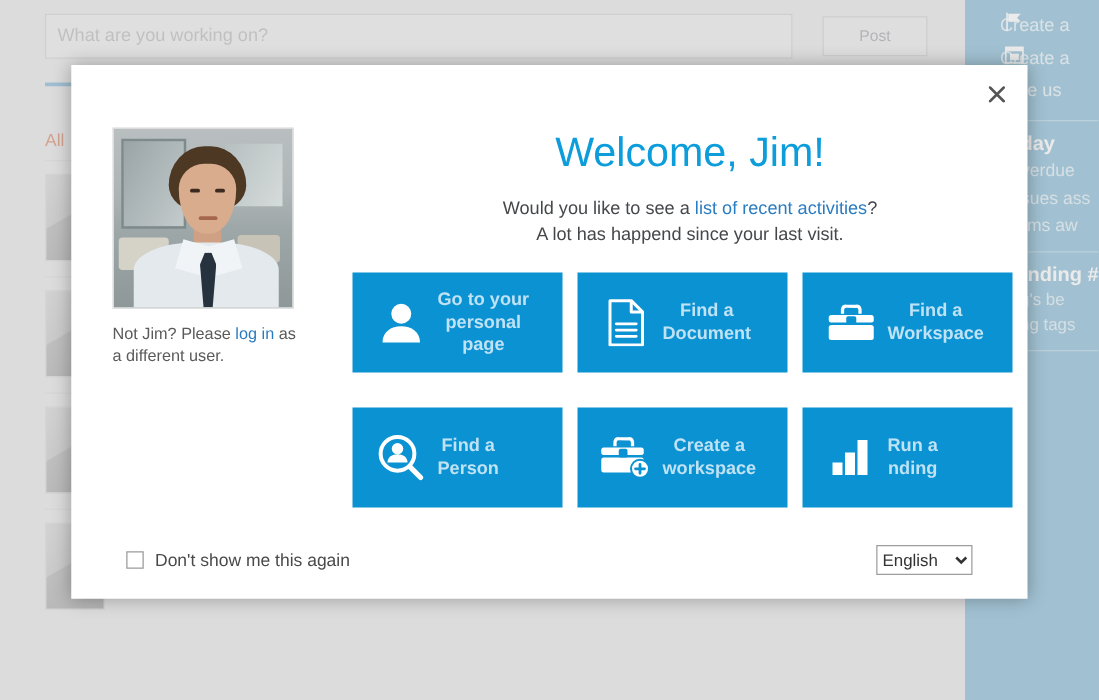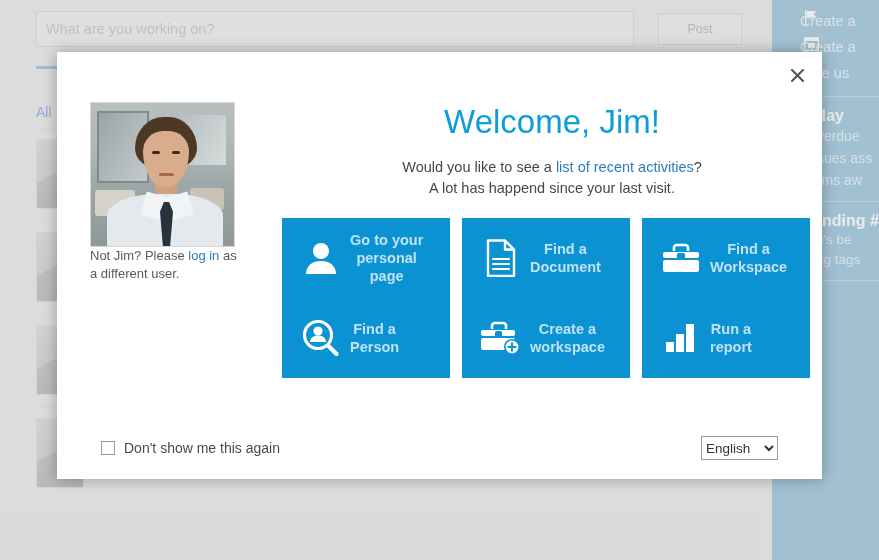--- a/index.html
+++ b/index.html
@@ -38,21 +38,21 @@
     font-size: 12.5px;
     display: flex; align-items: center; justify-content: center; text-align: center;
   }
 
   .tab-underline {
     position: absolute; left: 36px; top: 66px;
     width: 36px; height: 3px; background: #3a89ba;
   }
   .filter-all {
     position: absolute; left: 36px; top: 104px;
-    font-size: 14px; color: #1d4ed8;
+    font-size: 14px; color: #c2410c;
   }
 
   .feed { position: absolute; left: 36px; top: 128px; width: 740px; }
   .feed-div { height: 1px; background: #c8c8c8; margin: 0 0 10px 0; }
   .feed-item { display: flex; padding: 0 0 12px 0; }
   .feed-avatar {
     width: 48px; height: 70px;
     background: linear-gradient(150deg,#bdbdbd 0%,#a9a9a9 45%,#8b8b8b 46%,#6f6f6f 100%);
     flex: 0 0 48px;
     border: 1px solid #c2c2c2;
@@ -136,39 +136,39 @@
             background:#e4e9ee; border-radius:42% 42% 0 0; }
   .p-collarL{ position:absolute; left:52px; bottom:28px; width:22px; height:24px; background:#f1f4f7;
             transform: rotate(16deg); }
   .p-collarR{ position:absolute; left:78px; bottom:28px; width:22px; height:24px; background:#f1f4f7;
             transform: rotate(-16deg); }
   .p-tie { position:absolute; left:69px; bottom:0; width:13px; height:44px; background:#27323f;
            clip-path: polygon(30% 0, 70% 0, 100% 22%, 78% 100%, 22% 100%, 0 22%); }
 
   .not-you {
     font-size: 13px; color: #5a5a5a;
-    line-height: 18px; width: 150px;
+    padding-top: 11px; line-height: 18px; width: 150px;
   }
   .not-you a { color: #2a7cc0; text-decoration: none; }
 
   .right-col { padding-left: 22px; flex: 1; text-align: center; }
   .welcome {
     font-size: 33px; color: #0d9ddb; font-weight: normal;
     letter-spacing: 0px; line-height: 40px;
   }
   .blurb {
     font-size: 14.5px; color: #45474a;
     line-height: 21px; padding-top: 15px;
   }
   .blurb a { color: #2a7cc0; text-decoration: none; }
 
   .tiles {
     display: grid;
     grid-template-columns: repeat(3, 168px);
-    gap: 0 12px;
+    gap: 28px 12px;
     padding-top: 19px;
   }
   .tile {
     height: 80px;
     background: #0a92d2;
     display: flex; align-items: center;
     padding-left: 16px;
     cursor: pointer;
   }
   .tile-icon {
@@ -402,21 +402,21 @@
 
           <div class="tile">
             <span class="tile-icon">
               <svg width="34" height="32" viewBox="0 0 34 32">
                 <rect x="2" y="20" width="8" height="10" fill="#fff"></rect>
                 <rect x="12" y="12" width="8" height="18" fill="#fff"></rect>
                 <rect x="22" y="2" width="8" height="28" fill="#fff"></rect>
               </svg>
             </span>
             <span class="tile-label">Run a
-report</span>
+nding</span>
           </div>
 
         </div>
       </div>
     </div>
 
     <div class="modal-footer">
       <label class="dont-show">
         <span class="chk"></span>
         <span>Don't show me this again</span>

